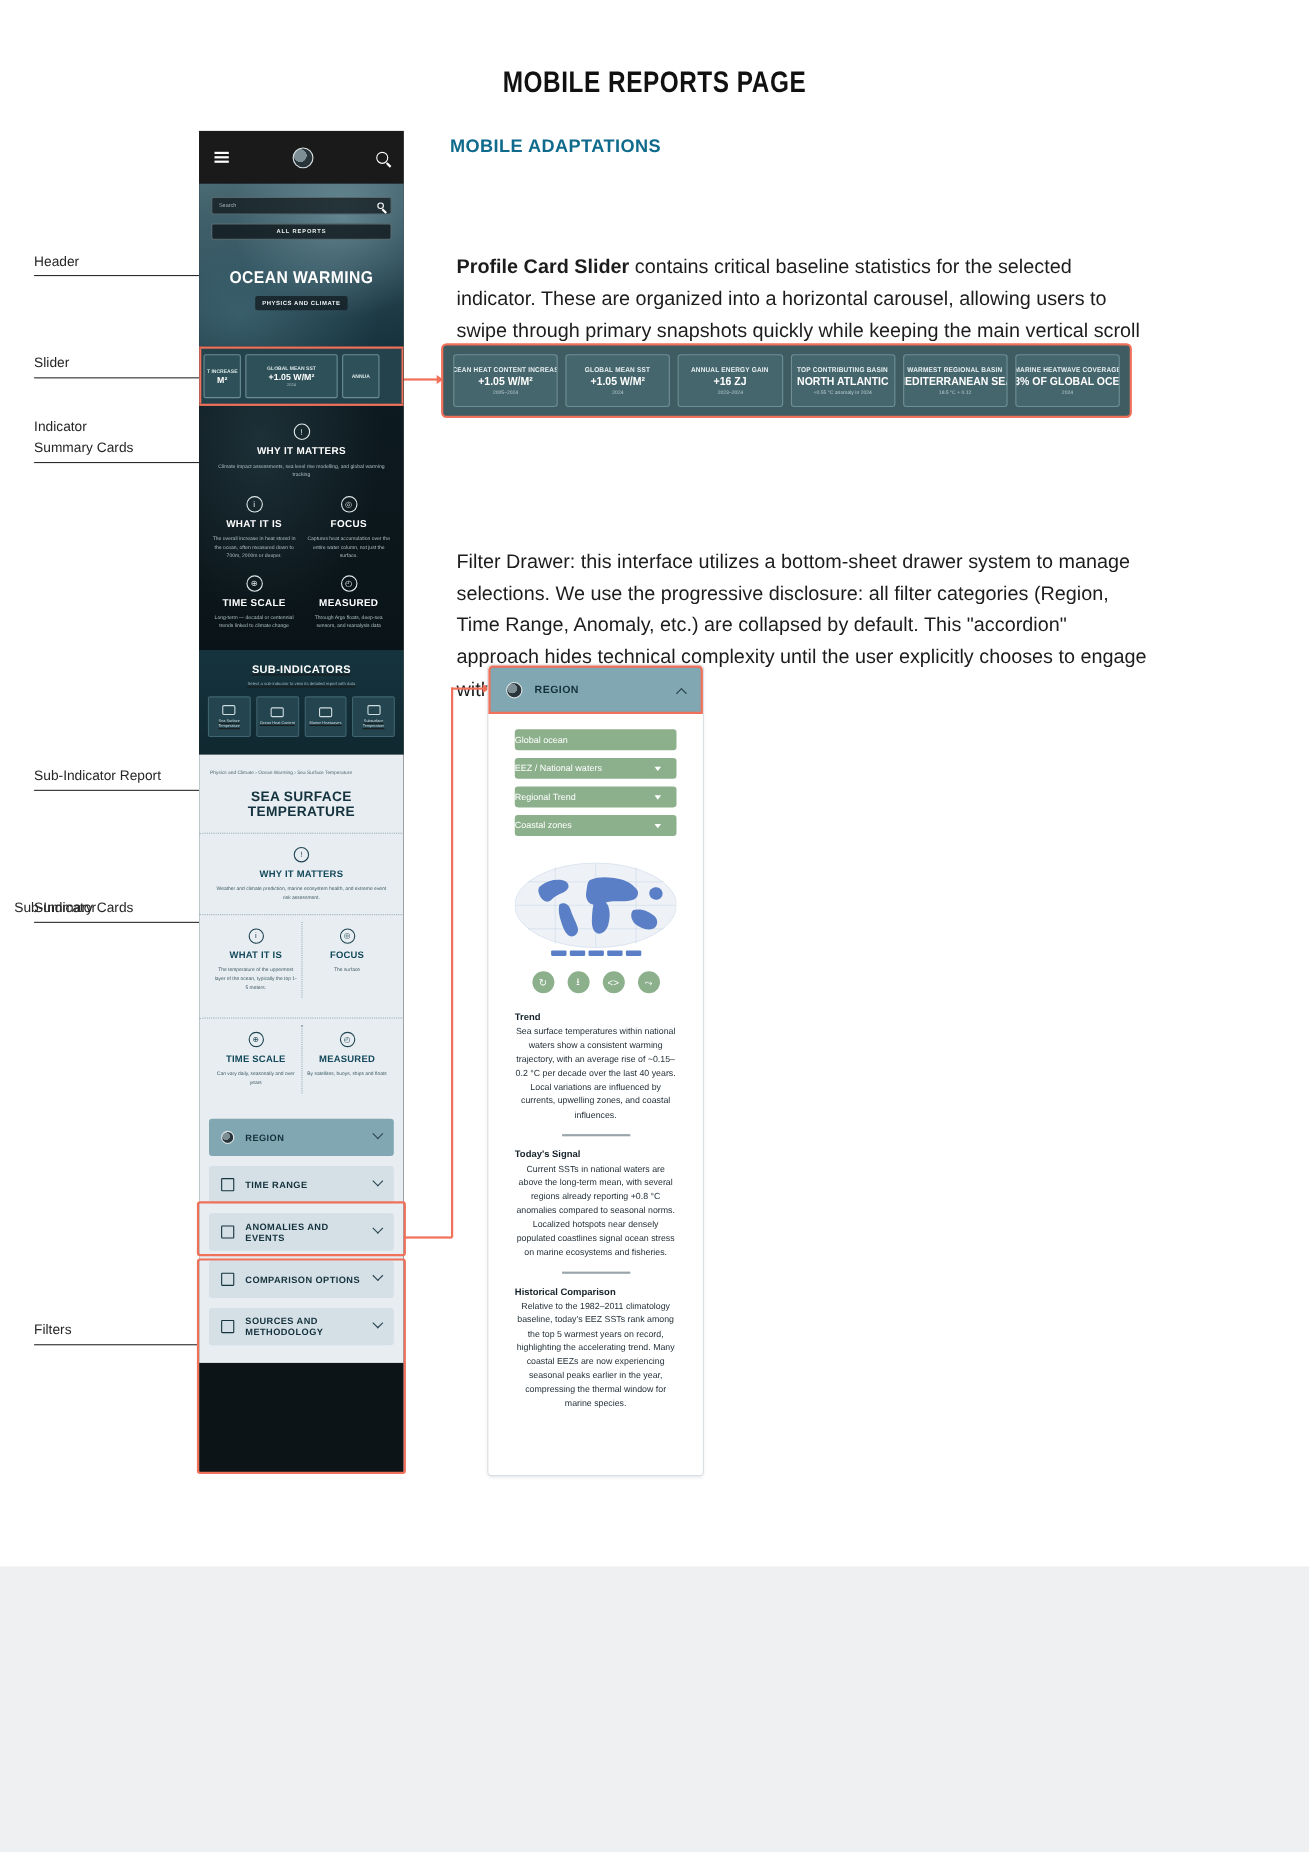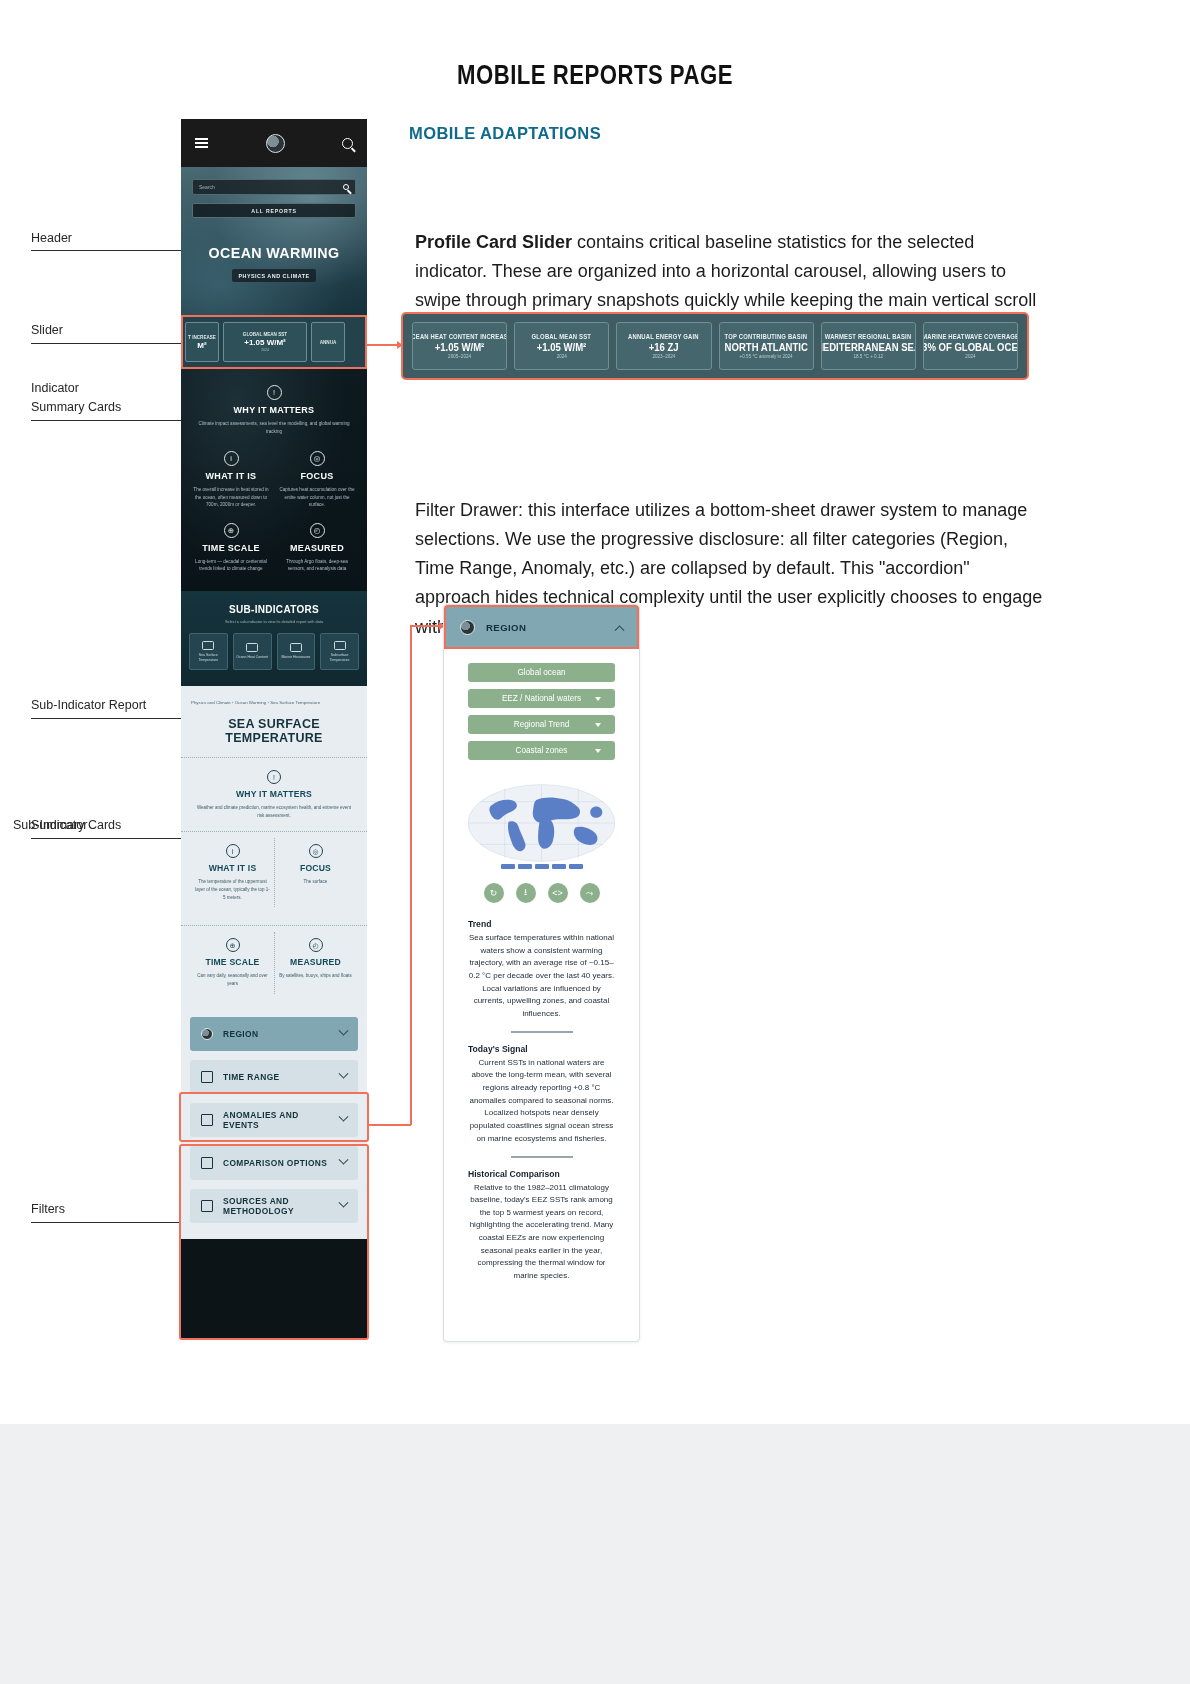--- a/index.html
+++ b/index.html
@@ -155,20 +155,21 @@
     text-align:center; color:#fff; font-family:"Liberation Sans Narrow","Liberation Sans",sans-serif;
     font-weight:700; font-size:9px; letter-spacing:.3px; margin-bottom:5px;
   }
   .blk-body { text-align:center; color:#aebfc5; font-size:4.6px; line-height:1.65; }
   .grid2 { display:grid; grid-template-columns:1fr 1fr; gap:14px 6px; margin-top:16px; }
 
   
   .ph-subind {
     background: linear-gradient(180deg, #16343e 0%, #102830 100%);
     padding: 13px 8px 16px;
+    text-decoration: underline;
   }
   .si-title { text-align:center; color:#fff; font-family:"Liberation Sans Narrow","Liberation Sans",sans-serif; font-weight:700; font-size:10px; letter-spacing:.3px; }
   .si-sub { text-align:center; color:#9db2b9; font-size:3.9px; margin-top:4px; }
   .si-row { display:flex; gap:5px; margin-top:9px; }
   .si-card {
     flex:1; height: 37px; background:#24454f; border:.6px solid #3e6470; border-radius:2px;
     display:flex; flex-direction:column; align-items:center; justify-content:center; gap:3px; padding:2px;
   }
   .si-ic { width:12px; height:9px; border:1px solid #cfdde1; border-radius:1.5px; }
   .si-lbl { font-size:3.5px; color:#cfdde1; text-align:center; line-height:1.3; }
@@ -214,21 +215,21 @@
     box-shadow: 0 1px 3px rgba(0,0,0,.07);
   }
   .drawer-head {
     height:44px; background:#80a7b2; border:2px solid #f0705a; border-radius:4px 4px 0 0;
     display:flex; align-items:center; padding:0 14px; gap:11px;
   }
   .drawer-head .filt-lbl { font-size:9.6px; }
   .dw-body { padding: 14px 24px 0; }
   .reg-btn {
     height: 19px; background:#8cb08c; border-radius:3px; color:#fff;
-    display:flex; align-items:center; justify-content:center; gap:6px;
+    display:flex; align-items:center; justify-content:flex-start; gap:6px;
     font-size: 8.2px; margin-bottom: 7px; position:relative;
   }
   .reg-btn .caret { width:0;height:0;border-left:3px solid transparent;border-right:3px solid transparent;border-top:4px solid #fff; position:absolute; right:14px; }
 
   .map-wrap { margin-top: 14px; height: 98px; display:flex; align-items:center; justify-content:center; }
   .legend { display:flex; gap:3px; justify-content:center; margin-top:-8px; }
   .legend i { display:block; width:14px; height:5px; background:#5b7fc7; border-radius:1px; }
 
   .actions { display:flex; justify-content:center; gap:12px; margin-top:14px; }
   .act {

